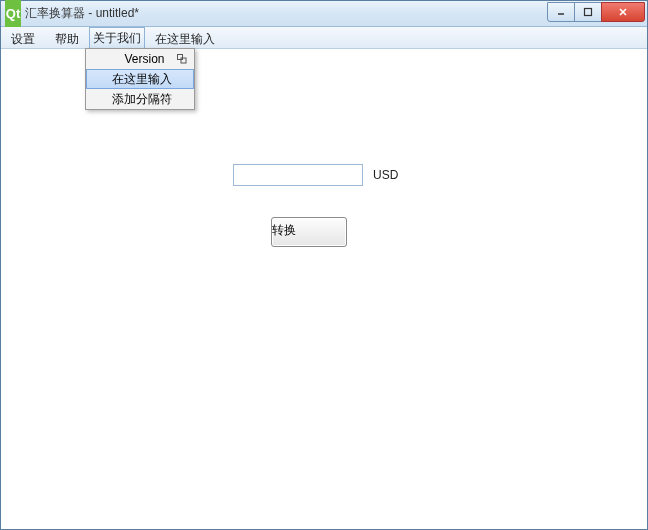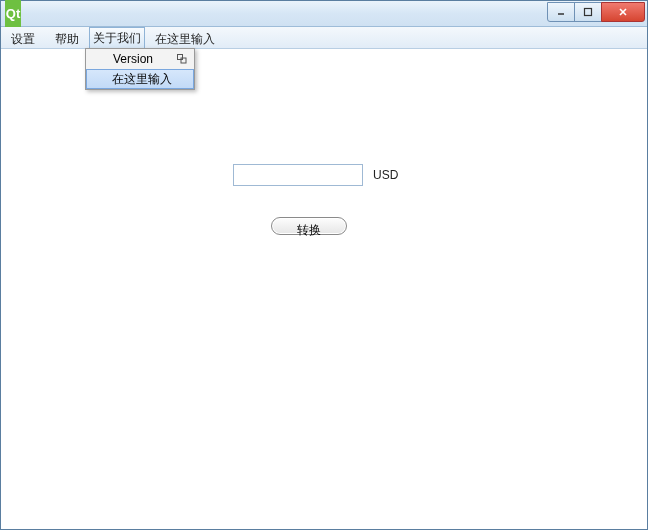--- a/index.html
+++ b/index.html
@@ -115,21 +115,21 @@
     position: relative;
   }
   .dropdown-row.selected {
     background: linear-gradient(to bottom, #d6e7fb, #c2daf7);
     border: 1px solid #7aa7de;
     margin: 0;
     padding: 0 5px 0 9px;
     height: 20px;
   }
   .dropdown-row .label { flex: 1; text-align: center; }
-  .dropdown-row .left-label { flex: 1; text-align: left; padding-left: 8px; margin-left: 9px; }
+  .dropdown-row .left-label { flex: 1; text-align: center; padding-left: 8px; margin-left: 9px; }
   .sub-icon {
     width: 12px;
     height: 12px;
     display: inline-flex;
     align-items: center;
     justify-content: center;
   }
   .content {
     flex: 1;
     position: relative;
@@ -149,39 +149,39 @@
     width: 130px;
     height: 22px;
     border: 1px solid #9fb9d4;
     background: #fff;
     padding: 0 4px;
     font-size: 12px;
   }
   .currency-label { color: #222; }
   .convert-btn {
     width: 76px;
-    height: 18px;
+    height: 30px;
     border: 1px solid #8a8a8a;
-    border-radius: 12px;
+    border-radius: 3px;
     background: linear-gradient(to bottom, #fdfdfd, #e6e6e6);
     box-shadow: inset 0 0 0 1px #fff;
     cursor: default;
-    text-align: center;
     line-height: 24px;
     position: absolute;
   }
 </style>
 </head>
 <body>
 
 <div class="window">
 
   <div class="titlebar">
     <div class="titlebar-left">
       <div class="qt-icon">Qt</div>
+      <span class="title-text">汇率换算器 - untitled*</span>
     </div>
     <div class="win-controls">
       <div class="win-btn min">
         <svg width="10" height="10" viewBox="0 0 10 10">
             <line x1="2" y1="7" x2="8" y2="7" stroke="#333" stroke-width="1.5"></line>
           </svg>
       </div>
       <div class="win-btn max">
         <svg width="10" height="10" viewBox="0 0 10 10">
             <rect x="1.5" y="1.5" width="7" height="7" fill="none" stroke="#333" stroke-width="1.2"></rect>
@@ -221,15 +221,18 @@
       <span class="sub-icon">
         <svg width="10" height="10" viewBox="0 0 10 10">
           <rect x="0.5" y="0.5" width="5" height="5" fill="none" stroke="#555" stroke-width="1"></rect>
           <rect x="4" y="4" width="5" height="5" fill="none" stroke="#555" stroke-width="1"></rect>
         </svg>
       </span>
     </div>
     <div class="dropdown-row selected">
       <span class="label">在这里输入</span>
     </div>
+    <div class="dropdown-row">
+      <span class="label">添加分隔符</span>
+    </div>
   </div>
 
 </div>
 
 </body></html>

